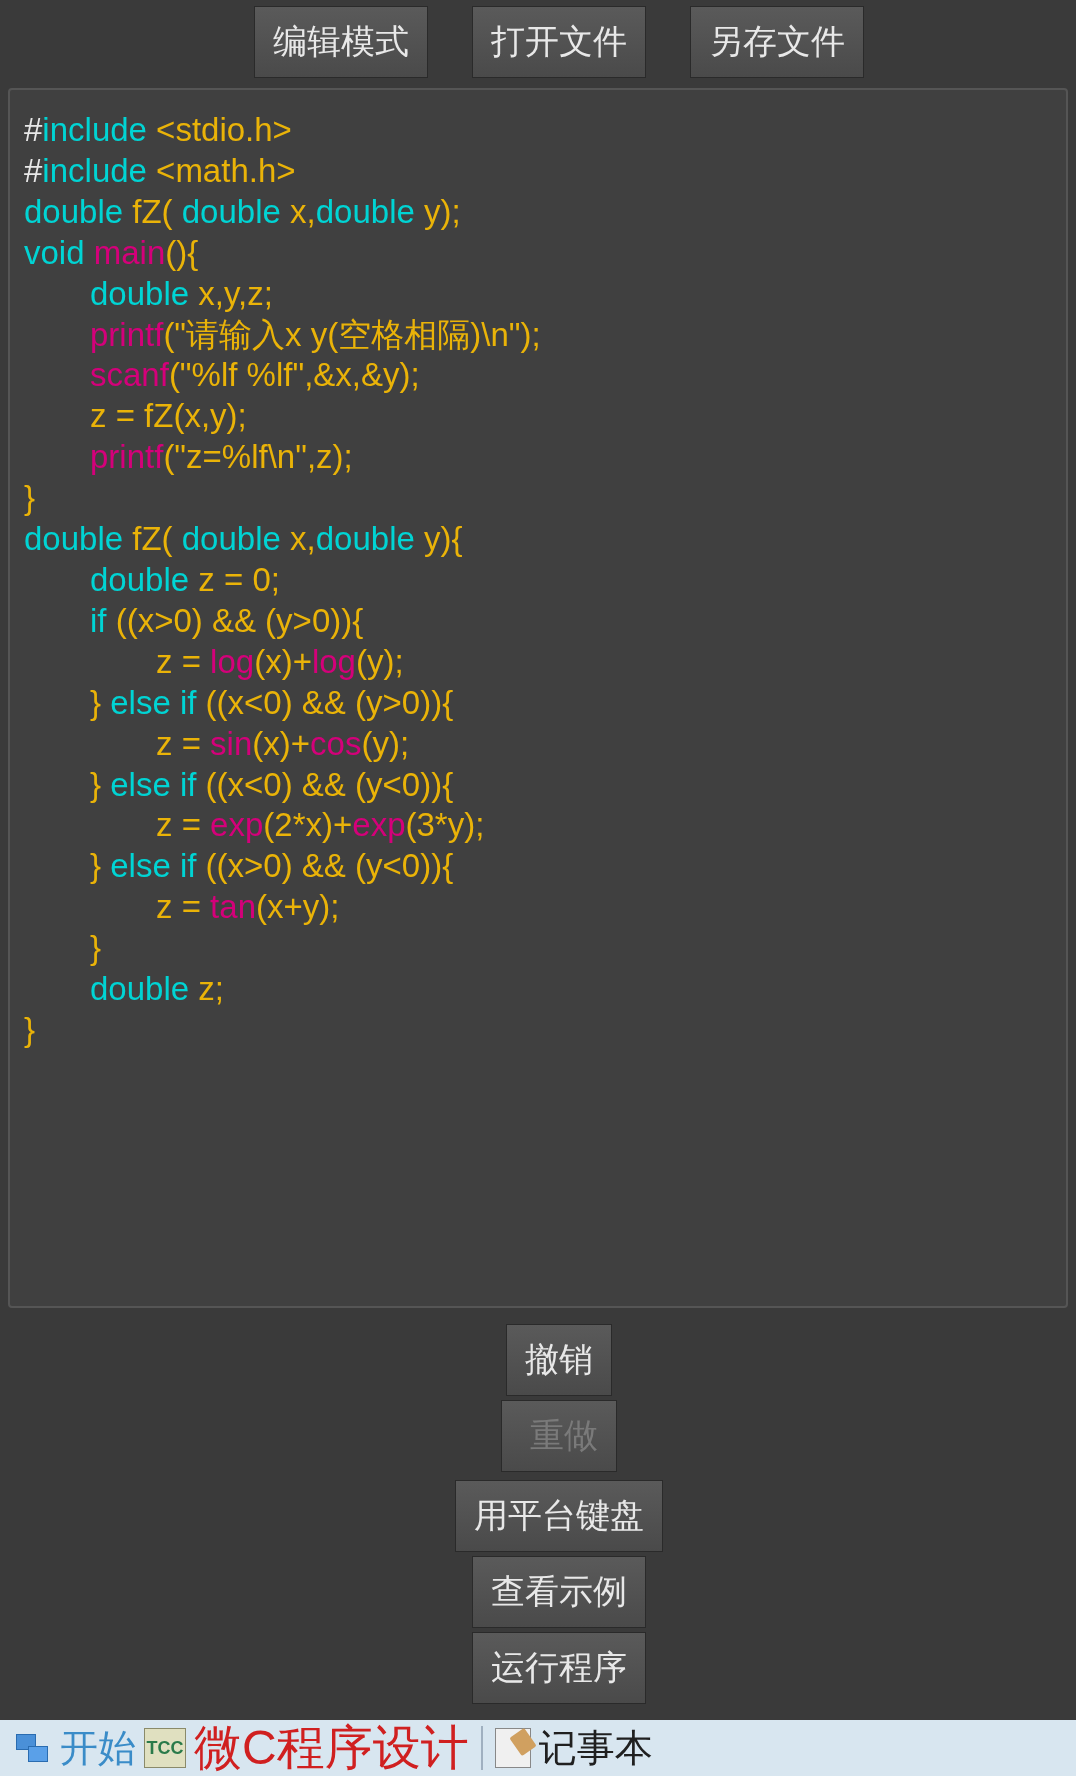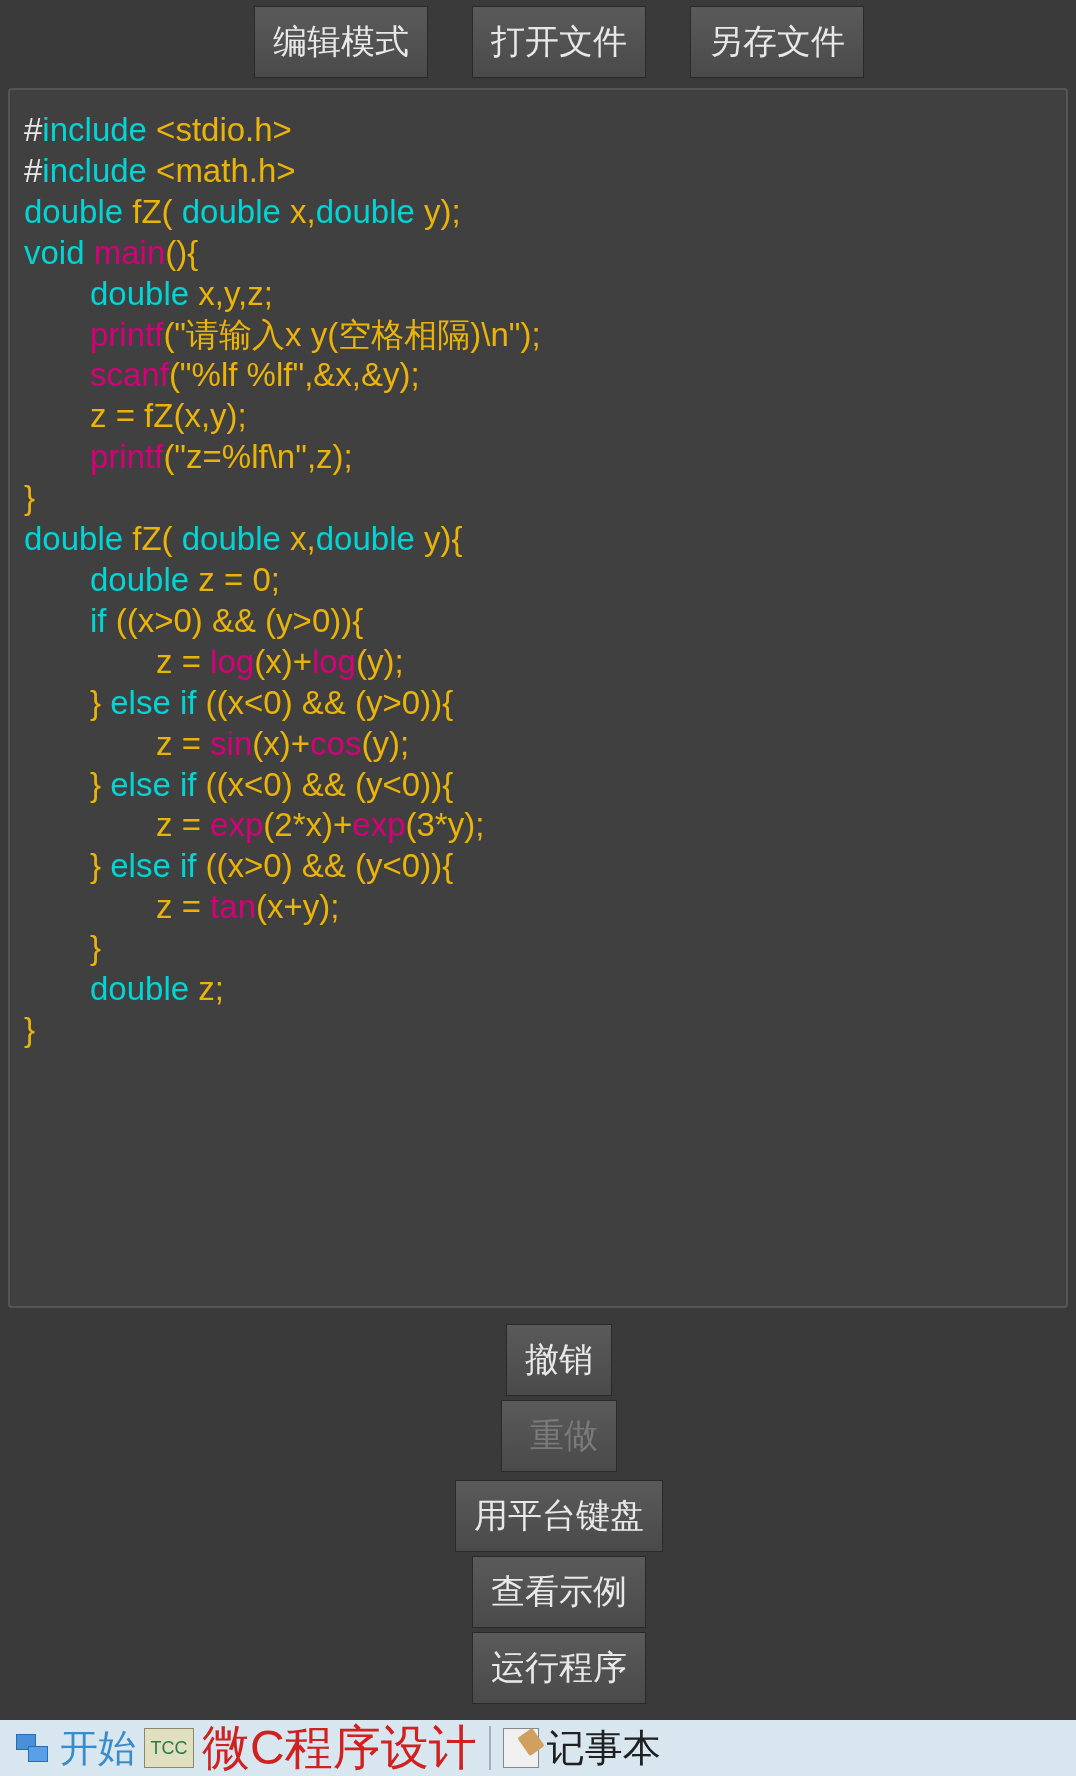--- a/index.html
+++ b/index.html
@@ -90,29 +90,29 @@
   background: #5aa0e8;
   left: 16px; top: 16px;
   border: 1px solid #2a6cb0;
 }
 .taskbar-start-text {
   color: #3a8cc8;
   font-size: 38px;
   font-family: "Microsoft YaHei", sans-serif;
 }
 .taskbar-app-icon {
-  width: 50px;
+  width: 42px;
   height: 40px;
   background: #e0e0c0;
   border: 1px solid #8a8a6a;
   display: flex;
   align-items: center;
   justify-content: center;
   font-size: 18px;
-  font-weight: normal;
+  font-weight: bold;
   color: #2a7a4a;
 }
 .taskbar-app-red {
   color: #d02020;
   font-size: 48px;
   font-family: "Microsoft YaHei", sans-serif;
 }
 .taskbar-notepad-icon {
   width: 36px;
   height: 40px;

